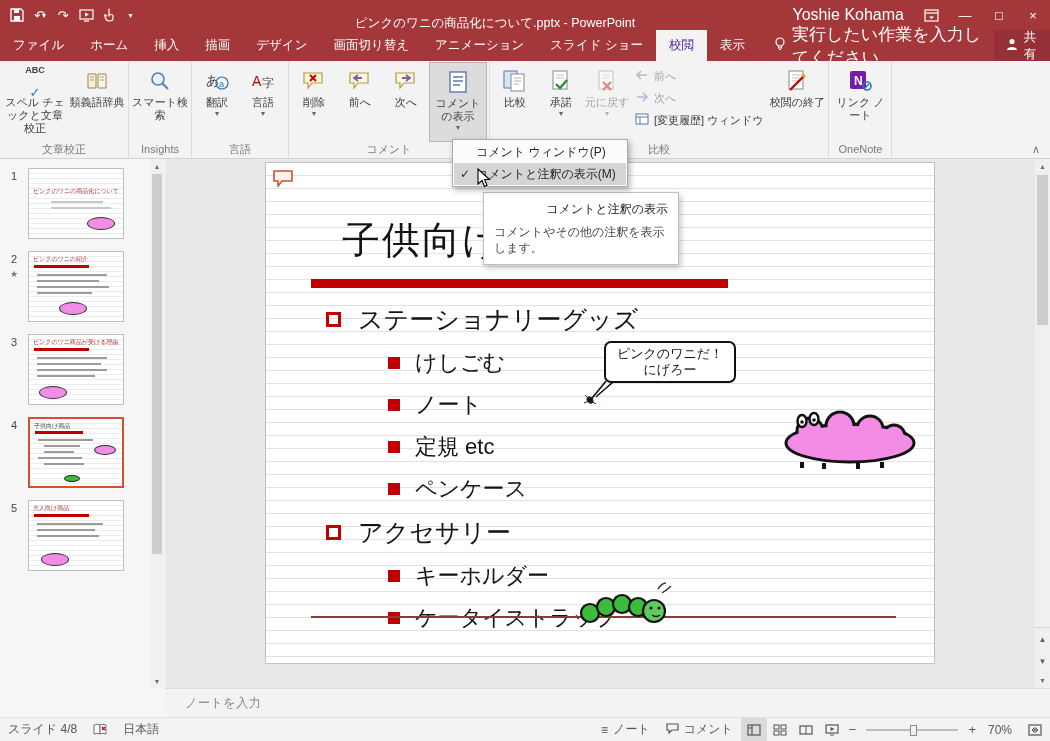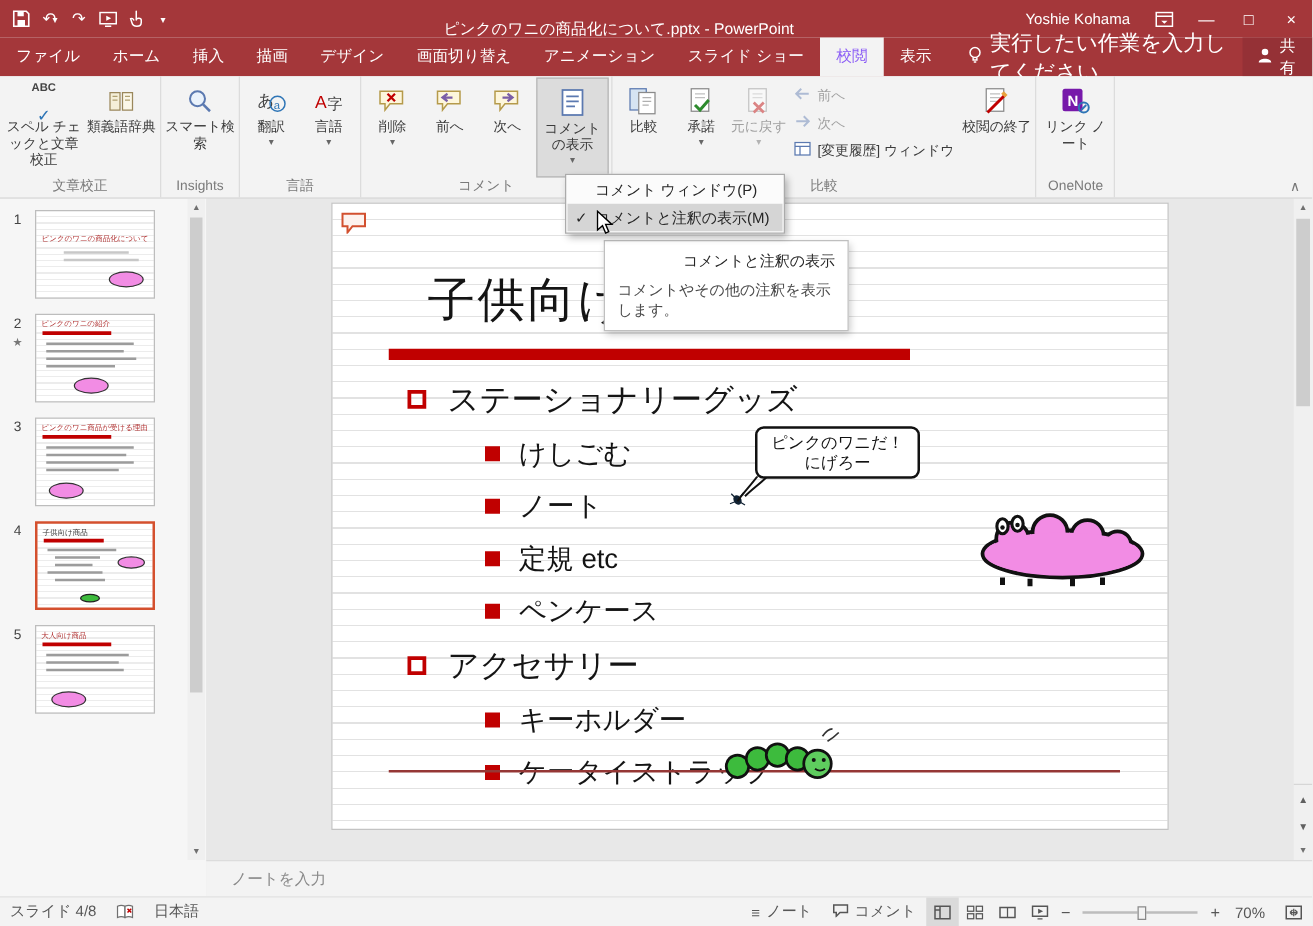--- a/index.html
+++ b/index.html
@@ -8,27 +8,27 @@
   #app { position:relative; width:1050px; height:741px; overflow:hidden; background:#E8E8E8; }
 
   
   .titlebar { position:absolute; left:0; top:0; width:100%; height:30px; background:#A4373A; color:#fff; display:flex; align-items:center; }
   .qat { display:flex; align-items:center; padding-left:6px; gap:1px; }
   .qbtn { min-width:22px; height:24px; display:flex; align-items:center; justify-content:center; font-size:13px; color:#fff; }
   .qbtn svg { display:block; }
   .qcaret { font-size:8px; margin-left:-3px; }
   .tb-title { position:absolute; left:200px; right:260px; text-align:center; font-size:12.5px; white-space:nowrap; overflow:hidden;margin-top:17px; }
   .tb-right { margin-left:auto; display:flex; align-items:center; height:100%; }
-  .tb-user { font-size:12px; margin-right:10px; }
+  .tb-user { font-size:16px; margin-right:10px; }
   .winbtn { width:34px; height:30px; display:flex; align-items:center; justify-content:center; font-size:13px; }
 
   
   .tabsrow { position:absolute; left:0; top:30px; width:100%; height:31px; background:#A4373A; display:flex; align-items:stretch; color:#fff; }
   .tab { display:flex; align-items:center; padding:0 13px; font-size:12.5px; white-space:nowrap; }
-  .tab.active { background:#F3F3F3; color:#8b5cf6; }
+  .tab.active { background:#F3F3F3; color:#4c1d95; }
   .tellme { display:flex; align-items:center; gap:6px; margin-left:16px; font-size:17px; }
   .share { margin-left:auto; display:flex; align-items:center; gap:6px; background:#953136; padding:0 12px; font-size:12.5px; }
 
   
   .ribbon { position:absolute; left:0; top:61px; width:100%; height:98px; background:#F3F3F3; border-bottom:1px solid #D2D2D2; display:flex; }
   .rgroup { display:flex; flex-direction:column; border-right:1px solid #DCDCDC; padding:1px 2px 0; }
   .rbody { flex:1; display:flex; align-items:stretch; }
   .rlabel { height:16px; line-height:14px; font-size:11px; color:#7A7A7A; text-align:center; }
   .bigbtn { width:58px; display:flex; flex-direction:column; align-items:center; padding-top:4px; cursor:default; }
   .bigbtn.narrow { width:46px; }

